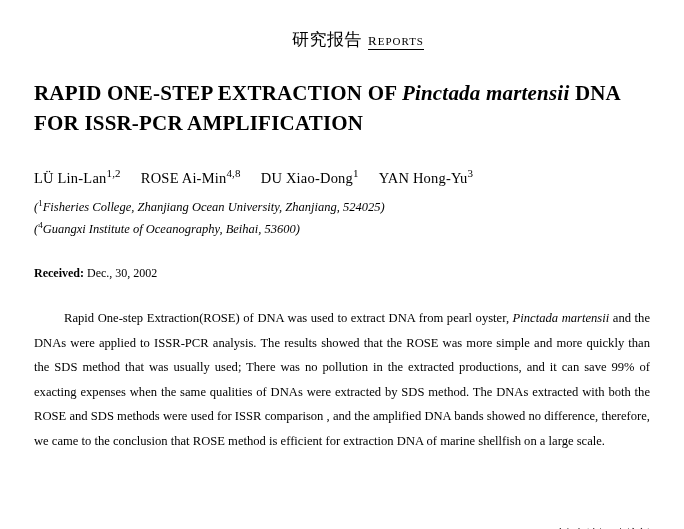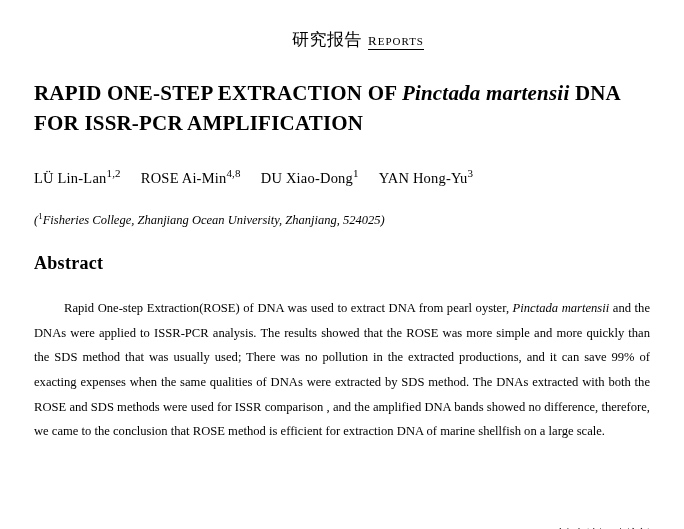--- a/index.html
+++ b/index.html
@@ -69,21 +69,21 @@
   .authors .gap {
     display: inline-block;
     width: 20px;
   }
   sup {
     font-size: 11px;
     vertical-align: super;
   }
 
   .affils {
-    margin-top: 22px;
+    margin-top: 9px;
     font-size: 12.5px;
     font-style: italic;
     line-height: 1.72;
   }
   .affils div {
     white-space: nowrap;
   }
   .affils sup {
     font-style: normal;
     font-size: 9px;
@@ -144,26 +144,27 @@
     <span>RAPID ONE-STEP EXTRACTION OF </span><span class="ital">Pinctada martensii</span><span> DNA</span><br>
     <span>FOR ISSR-PCR AMPLIFICATION</span>
   </h1>
 
   <div class="authors">
     <span><span>LÜ Lin-Lan</span><sup>1,2</sup></span><span class="gap"></span><span><span>ROSE Ai-Min</span><sup>4,8</sup></span><span class="gap"></span><span><span>DU Xiao-Dong</span><sup>1</sup></span><span class="gap"></span><span><span>YAN Hong-Yu</span><sup>3</sup></span>
   </div>
 
   <div class="affils">
     <div>(<sup>1</sup><span>Fisheries College,  Zhanjiang Ocean University,  Zhanjiang,   524025</span>)</div>
+    <div>(<sup>4</sup><span>Guangxi Institute of Oceanography,  Beihai, 53600</span>)</div>
   </div>
 
   <div class="meta">
+    <div><b>Received:</b> <span>Dec., 30, 2002</span></div>
   </div>
 
-  <h2 class="abstract-head">Abstract</h2>
 
   <div class="abstract-body">
     <span class="indent"></span><span>Rapid One-step Extraction(ROSE) of DNA was used to extract DNA from pearl oyster, </span><span class="ital">Pinctada martensii</span><span> and the DNAs were applied to ISSR-PCR analysis.  The results showed that the ROSE was more simple and more quickly than the SDS method that was usually used; There was no pollution in the extracted productions,  and it can save 99% of exacting expenses when the same qualities of DNAs were extracted by SDS method. The DNAs extracted with both the ROSE and SDS methods were used for ISSR comparison ,  and the amplified DNA bands showed no difference,  therefore,  we came to the conclusion that ROSE method is efficient for extraction DNA of marine shellfish on a large scale.</span>
   </div>
 
   <div class="editor">(本文编辑:张培新</div>
 
 </div>
 
 </body></html>

